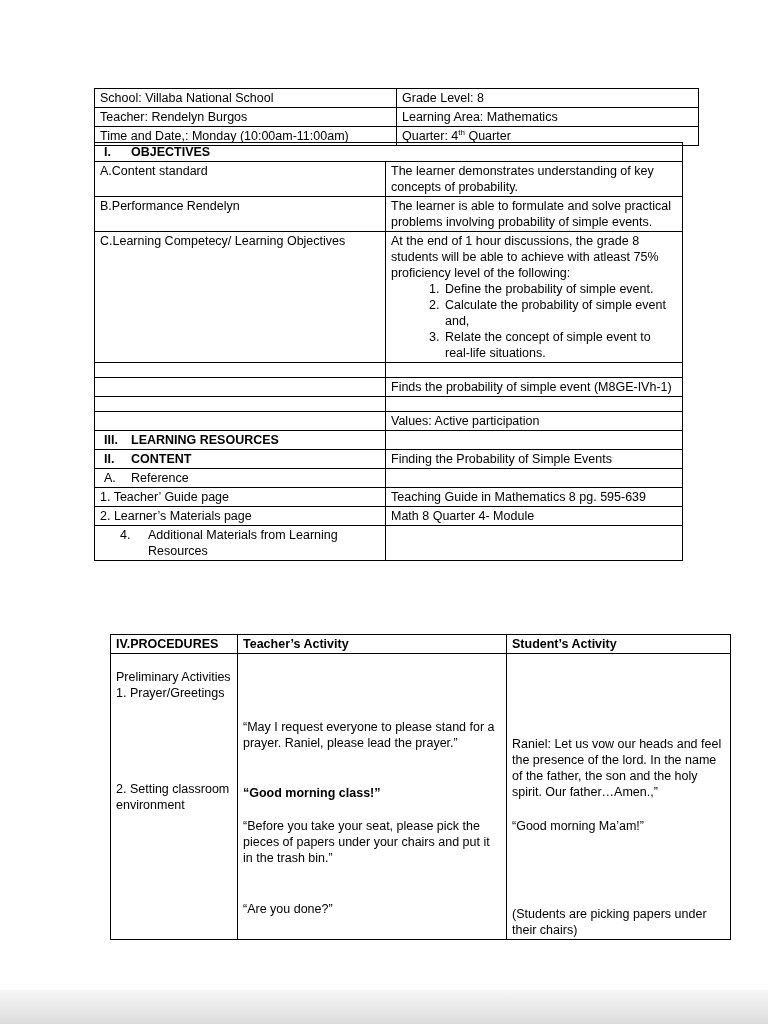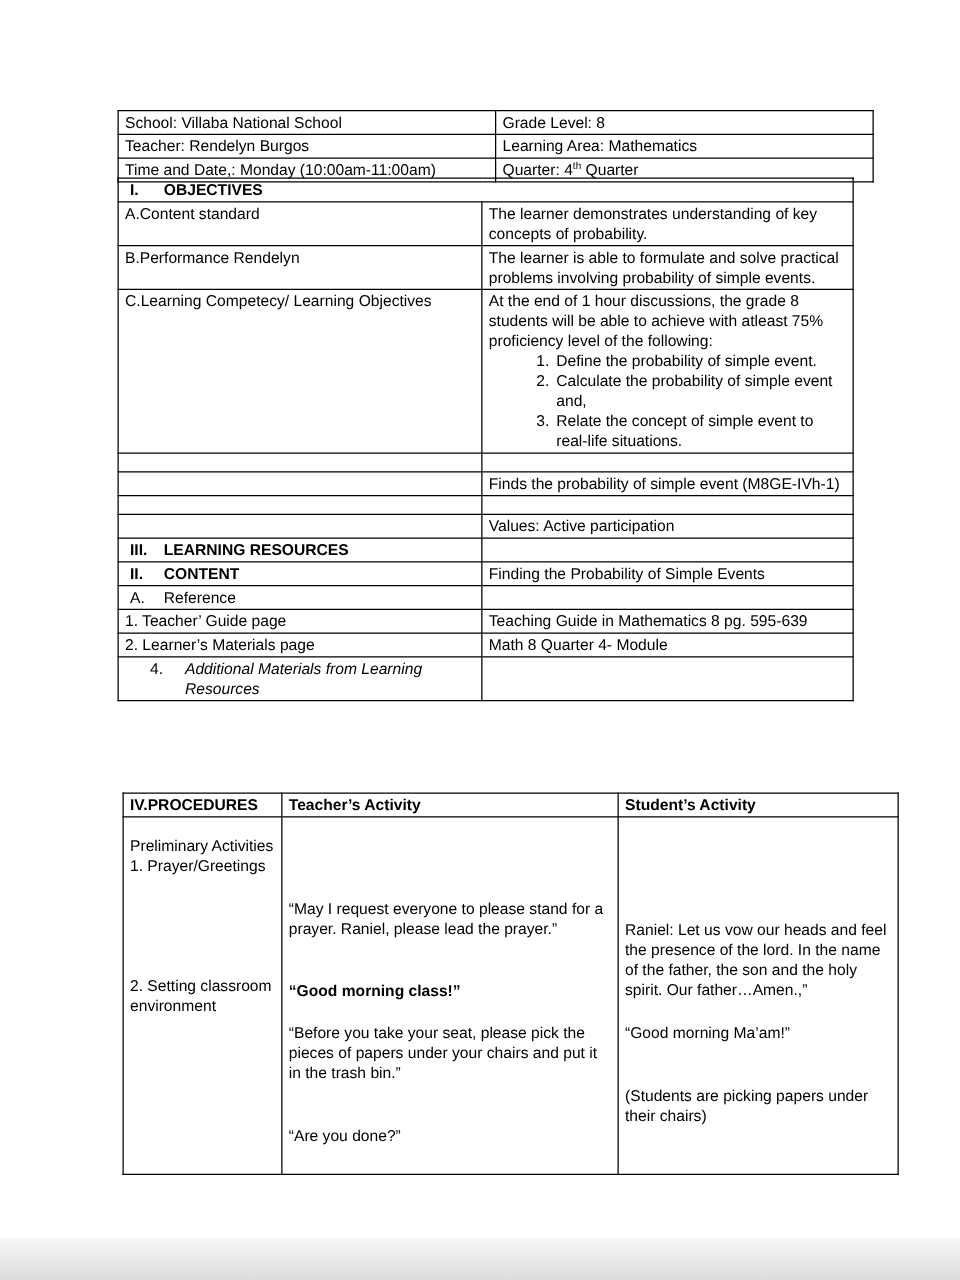--- a/index.html
+++ b/index.html
@@ -17,44 +17,44 @@
   td {
     border: 1px solid #000;
     vertical-align: top;
     padding: 1px 5px;
     line-height: 16px;
     word-wrap: break-word;
   }
   .t1 { left: 94px; top: 88px;  width: 604px; }
   .t1 td { height: 18px; }
   .t2 { left: 94px; top: 142px; width: 588px; }
-  .t3 { left: 98px; top: 634px; width: 620px; }
+  .t3 { left: 110px; top: 634px; width: 620px; }
   .bold { font-weight: bold; }
   .sec { padding-left: 9px; }
   .secnum { display: inline-block; width: 27px; }
   .oneline { height: 18px; }
   .gaprow td { height: 15px; }
   ol.objlist { margin: 0; padding-left: 52px; }
   ol.objlist li { padding-left: 2px; }
   p { margin: 0; }
   .flexlab { display: flex; }
   .flexlab .num { flex: 0 0 28px; width: 28px; }
-  .flexlab .lab { flex: 1 1 auto; font-style: italic; }
+  .flexlab .lab { flex: 1 1 auto; }
   .t3 .hrow td { height: 18px; }
   .t3 .brow td { height: 286px; }
   sup { font-size: 8px; line-height: 0; vertical-align: super; }
   .c1p1 { margin-top: 14px; }
   .c1p3 { margin-top: 80px; }
   .c2p1 { margin-top: 64px; }
   .c2p2 { margin-top: 34px; font-weight: bold; }
   .c2p3 { margin-top: 17px; }
   .c2p4 { margin-top: 35px; }
   .c3p1 { margin-top: 81px; }
   .c3p2 { margin-top: 18px; }
-  .c3p3 { margin-top: 35px; }
+  .c3p3 { margin-top: 72px; }
   .viewer-gap {
     position: absolute; left: 0; bottom: 0;
     width: 768px; height: 34px;
     background: linear-gradient(to bottom, #f7f7f7, #dcdcdc);
   }
 </style>
 </head>
 <body>
 
 <div>

